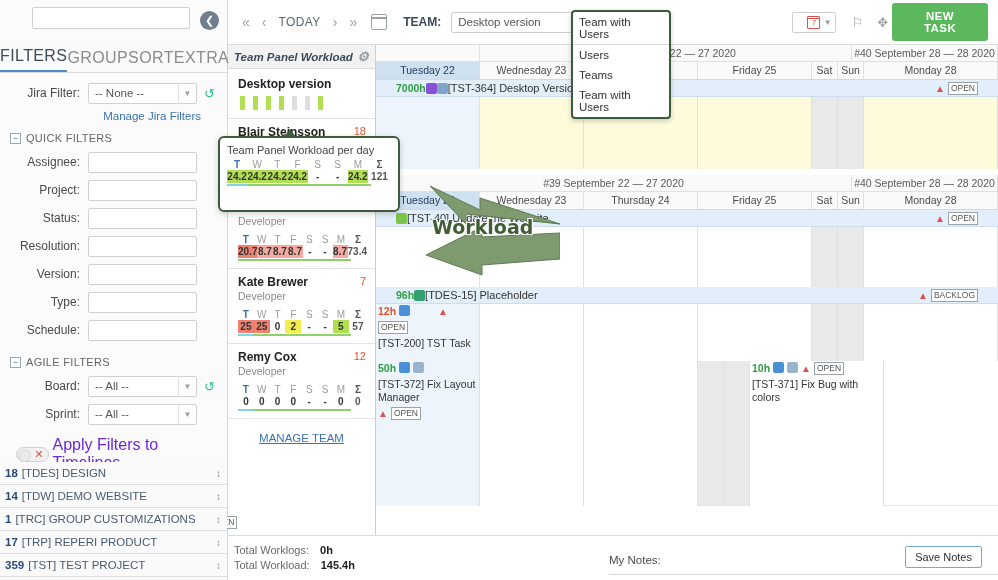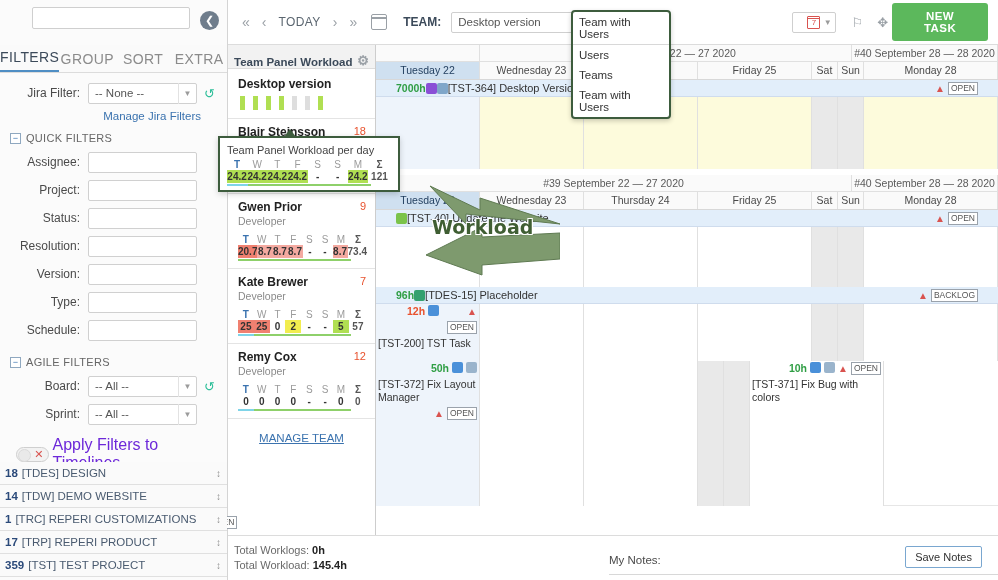--- a/index.html
+++ b/index.html
@@ -61,21 +61,21 @@
     position: absolute; left: 200px; top: 11px; width: 19px; height: 19px;
     border-radius: 50%; background: #6f7d8c; color: #fff;
     font-size: 11px; line-height: 19px; text-align: center; cursor: pointer;
   }
   .tabbar {
     position: relative; height: 28px; background: #fafafa;
     border-bottom: 1px solid #dcdcdc;
     display: flex; align-items: flex-end;
   }
   .tabbar .tab {
-    flex: 1; text-align: center; font-size: 14px; letter-spacing: .4px;
+    flex: 1; text-align: right; font-size: 16px; letter-spacing: .4px;
     color: #8b8b8b; padding-bottom: 5px; cursor: pointer; margin-top: 16px;
   }
   .tabbar .tab.active { color: #3c4a5a; border-bottom: 2px solid #4f8ec4; }
   .filters-body { padding: 8px 10px 0 6px; }
   .frow { display: flex; align-items: center; height: 24px; margin-bottom: 4px; }
   .frow label { width: 82px; text-align: right; padding-right: 8px; color: #4a4a4a; font-size: 12px; }
   .ctrl {
     flex: 1; height: 21px; background: #fff; border: 1px solid #d0d0d0;
     border-radius: 2px; position: relative; font-size: 11.5px;
     line-height: 19px; padding-left: 6px; color: #555;
@@ -197,22 +197,22 @@
   #dropdown .dd-current { padding: 4px 6px; border-bottom: 1px solid #d8d8d8; }
   #dropdown .dd-item { padding: 4px 6px; cursor: pointer; }
 
   
   #teampanel {
     position: absolute; left: 228px; top: 45px; width: 148px; height: 490px;
     background: #fff; border-right: 1px solid #cdcdcd; z-index: 2;
   }
   .tp-head {
     height: 24px; background: #f2f2f2; border-bottom: 1px solid #dcdcdc;
-    display: flex; align-items: flex-end; padding: 0 6px;
-    font-size: 11.5px; font-weight: bold; color: #3c4a5a;
+    display: flex; align-items: center; padding: 0 6px;
+    font-size: 11.5px; font-weight: bold; color: #3c4a5a; font-style: italic;
   }
   .tp-head .gear { margin-left: auto; color: #9aa0a6; font-size: 13px; cursor: pointer; }
   .tp-group {
     padding: 8px 8px 8px 10px; border-bottom: 1px solid #e4e4e4;
   }
   .tp-group .gname { font-size: 12px; font-weight: bold; color: #222; margin-bottom: 5px; }
   .minibars { display: flex; gap: 8px; padding-left: 2px; }
   .minibars i { display: block; width: 5px; height: 14px; background: #b0df52; }
   .minibars i.off { background: #dedede; }
   .tp-user {
@@ -276,31 +276,31 @@
   .cel.cream { background: #fdfbdc; }
   .cel.weekend { background: #e9e9e9; }
   .cel.blue { background: #eef4fb; }
   .cel.white { background: #fff; }
   .chip-green {
     background: #b6ecd4; display: flex; align-items: center; gap: 3px;
     font-size: 10.5px; padding: 1px 3px; height: 15px; white-space: nowrap;
   }
   .inline-task {
     display: flex; align-items: flex-start; gap: 3px; flex-wrap: wrap;
-    font-size: 10.5px; padding: 1px 2px; line-height: 13px; justify-content: flex-end;
+    font-size: 10.5px; padding: 1px 2px; line-height: 13px;
   }
   .inline-task .hrs { color: #e8522e; font-weight: bold; }
   .inline-task.greenh .hrs { color: #2f9e44; }
   .caret-red { color: #d9534f; font-size: 10px; }
   .icon-sq { width: 11px; height: 11px; border-radius: 2px; display: inline-block; flex: none; }
 
   
   #callout {
-    position: absolute; left: 218px; top: 136px; width: 182px; height: 56px;
-    background: #fff; border: 2px solid #3d5c3d; border-radius: 0;
+    position: absolute; left: 218px; top: 136px; width: 182px; height: 76px;
+    background: #fff; border: 2px solid #3d5c3d; border-radius: 6px;
     z-index: 25; padding: 6px 7px;
     box-shadow: 0 2px 6px rgba(0,0,0,.18);
   }
   #callout .ct { font-size: 11px; color: #444; margin-bottom: 3px; }
   #callout .pointer {
     position: absolute; left: 64px; top: -9px; width: 0; height: 0;
     border-left: 6px solid transparent; border-right: 6px solid transparent;
     border-bottom: 8px solid #3d5c3d;
   }
   #ann-label {
@@ -312,21 +312,21 @@
     pointer-events: none;
   }
   .ann-arrow { position: absolute; z-index: 24; pointer-events: none; }
 
   
   #statusbar {
     position: absolute; left: 228px; top: 535px; width: 770px; height: 45px;
     background: #fff; border-top: 1px solid #dcdcdc; z-index: 4;
   }
   .tot { position: absolute; font-size: 11px; color: #6a6a6a; }
-  .tot b { color: #222; }
+  .tot b { color: #222; margin-left: 8px; }
   .notes-lbl { position: absolute; left: 381px; top: 18px; font-size: 11.5px; color: #4a4a4a; }
   .notes-line { position: absolute; left: 381px; top: 38px; width: 490px; border-top: 1px solid #d8d8d8; }
   .savenotes {
     position: absolute; right: 16px; top: 10px;
     border: 1px solid #7aa7d0; background: #fff; color: #333;
     font-size: 11px; padding: 4px 9px; border-radius: 2px; cursor: pointer;
     font-family: "Liberation Sans", sans-serif;
   }
 </style>
 </head>
@@ -457,21 +457,21 @@
         <span class="nm">[TDES] DESIGN</span>
         <span class="sorter">↕</span>
       </div>
       <div class="prj-row">
         <span class="cnt">14</span>
         <span class="nm">[TDW] DEMO WEBSITE</span>
         <span class="sorter">↕</span>
       </div>
       <div class="prj-row">
         <span class="cnt">1</span>
-        <span class="nm">[TRC] REPERI CUSTOMIZATIONS</span>
+        <span class="nm">[TRC] GROUP CUSTOMIZATIONS</span>
         <span class="sorter">↕</span>
       </div>
       <div class="prj-row">
         <span class="cnt">17</span>
         <span class="nm">[TRP] REPERI PRODUCT</span>
         <span class="sorter">↕</span>
       </div>
       <div class="prj-row">
         <span class="cnt">359</span>
         <span class="nm">[TST] TEST PROJECT</span>

